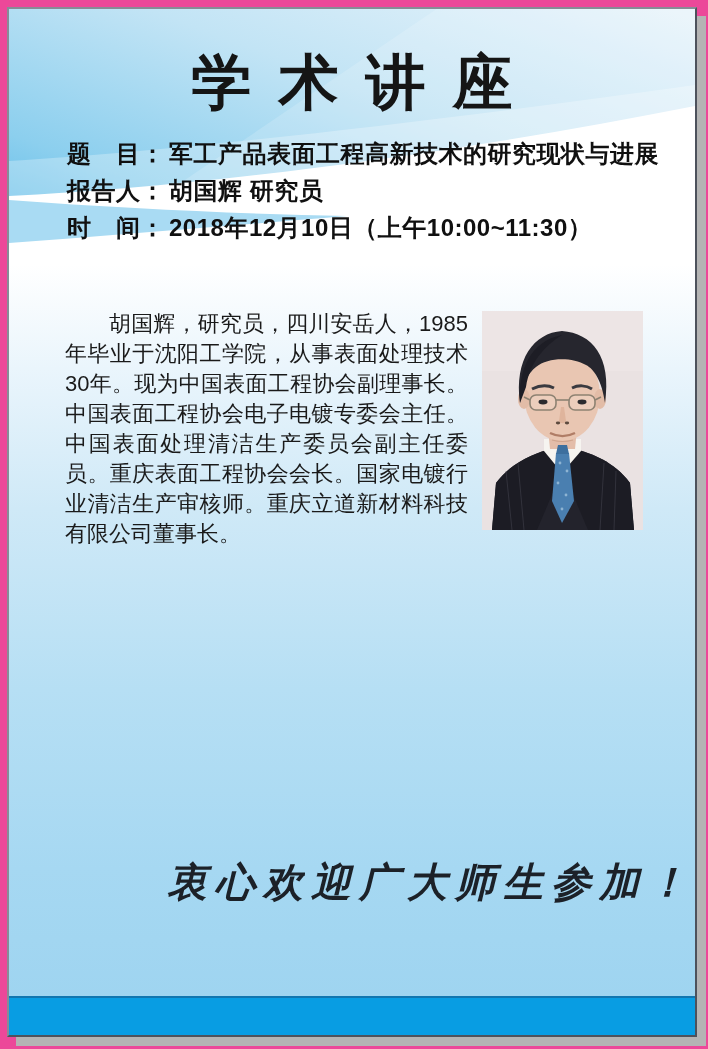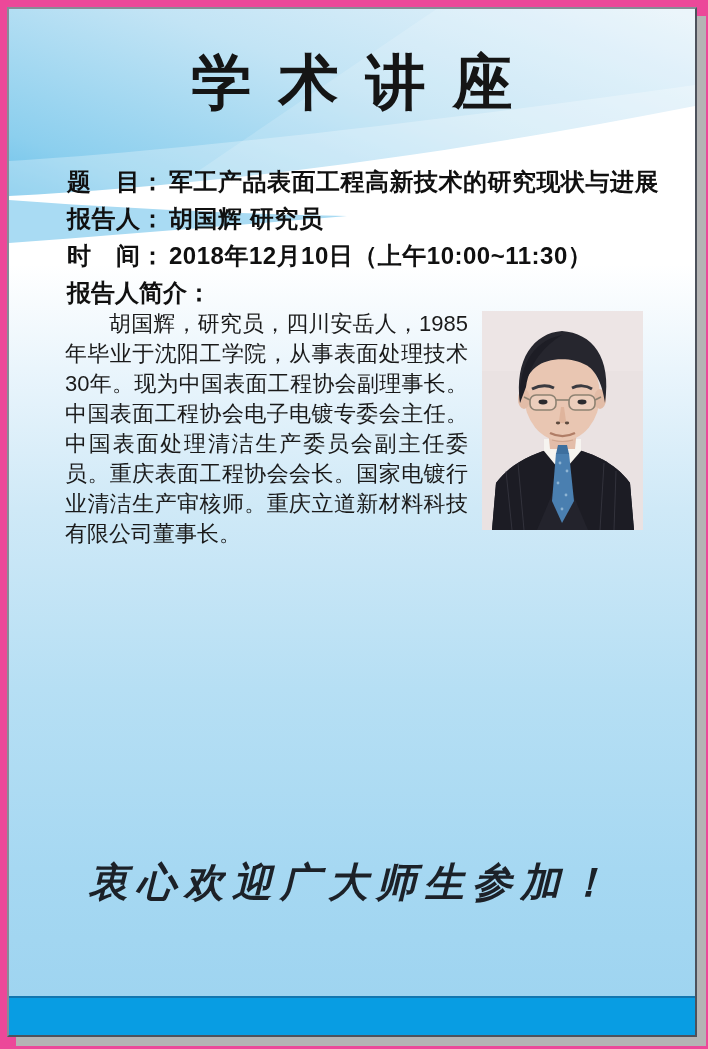--- a/index.html
+++ b/index.html
@@ -21,36 +21,36 @@
   .header-art { position:absolute; left:0; top:0; width:100%; height:250px; display:block; }
 
   .title {
     position:absolute; left:0; top:34px; width:100%;
     text-align:center;
     font-family:"DejaVu Serif", serif;
     font-weight:900; font-size:60px; color:#151515;
     letter-spacing:0.45em; text-indent:0.45em; white-space:nowrap;
   }
 
-  .info { position:absolute; left:58px; top:126px; width:600px;margin-top:28px; }
+  .info { position:absolute; left:58px; top:126px; width:600px; }
   .info-line { font-size:24px; font-weight:bold; color:#101010;
                line-height:37px; white-space:nowrap; letter-spacing:0.5px; }
   .info-label { display:inline-block; min-width:102px; }
   .bio-heading { font-size:24px; font-weight:bold; color:#101010; line-height:37px; }
 
   .bio { position:absolute; left:56px; top:300px; width:578px;
          font-size:22px; line-height:30px; color:#1a1a1a;
          text-align:justify; }
   .bio p { text-indent:2em; margin-bottom:4px; }
 
   .photo { float:right; width:161px; height:219px; margin:2px 0 8px 14px; display:block; }
 
   .welcome {
     position:absolute; left:0; top:846px; width:100%;
-    text-align:center;
+    text-align:right;
     font-family:"DejaVu Serif", serif; font-style:italic; font-weight:bold;
     font-size:40px; color:#1c2128; letter-spacing:8px; white-space:nowrap;
   }
 
   .signoff { position:absolute; right:62px; top:920px; text-align:right;
              font-size:23px; color:#141414; line-height:36px; }
 
   .bottom-band { position:absolute; left:0; bottom:0; width:100%; height:39px;
                  background:#089de3; border-top:2px solid rgba(30,70,110,0.45); }
 </style>
@@ -85,21 +85,20 @@
     <div class="info">
       <div class="info-line">
         <span class="info-label">题　目：</span><span>军工产品表面工程高新技术的研究现状与进展</span>
       </div>
       <div class="info-line">
         <span class="info-label">报告人：</span><span>胡国辉 研究员</span>
       </div>
       <div class="info-line">
         <span class="info-label">时　间：</span><span>2018年12月10日（上午10:00~11:30）</span>
       </div>
-      <div class="bio-heading">报告人简介：</div>
     </div>
 
     <div class="bio">
       <svg class="photo" viewBox="0 0 161 219">
         <rect x="0" y="0" width="161" height="219" fill="#eae2e2"></rect>
         <rect x="0" y="0" width="161" height="60" fill="#ede5e5"></rect>
 
         <path d="M10,219 L14,172 C30,150 55,142 68,138 L93,138 C108,142 132,150 148,172 L152,219 Z" fill="#23232c"></path>
         <path d="M10,219 L14,172 C30,150 55,142 68,138 L80,160 L55,219 Z" fill="#1c1c24"></path>
         <path d="M152,219 L148,172 C132,150 108,142 93,138 L81,160 L106,219 Z" fill="#1c1c24"></path>

